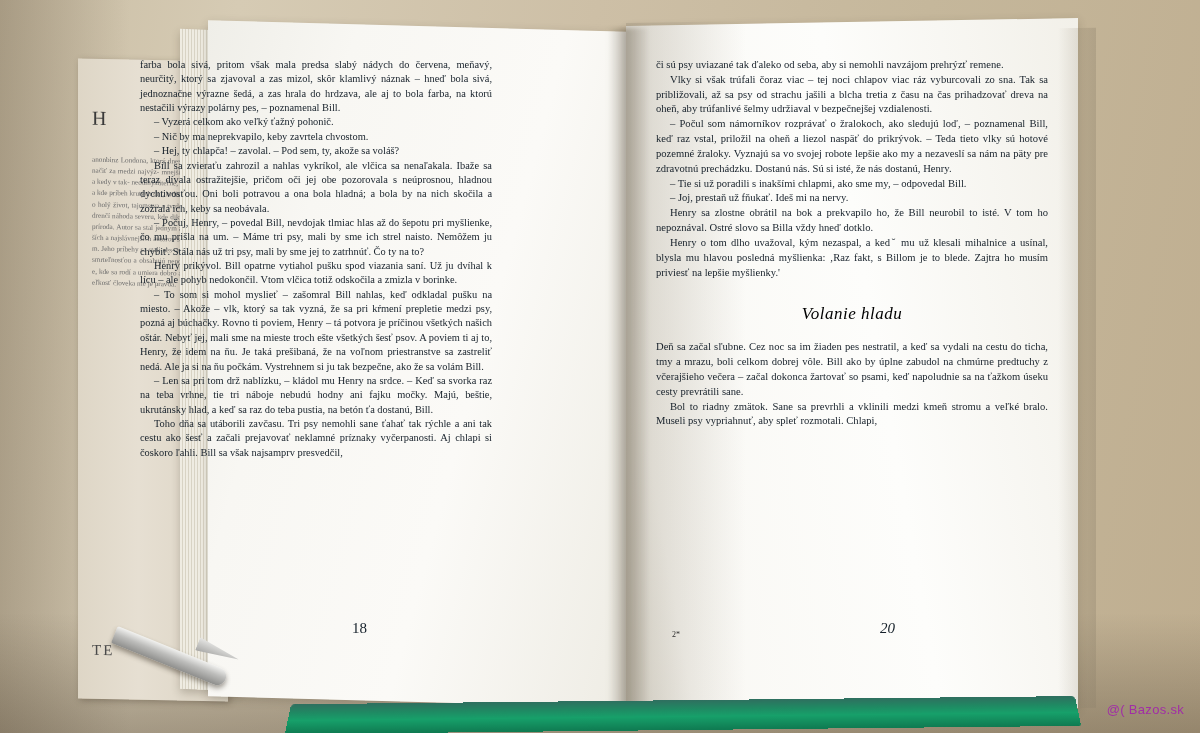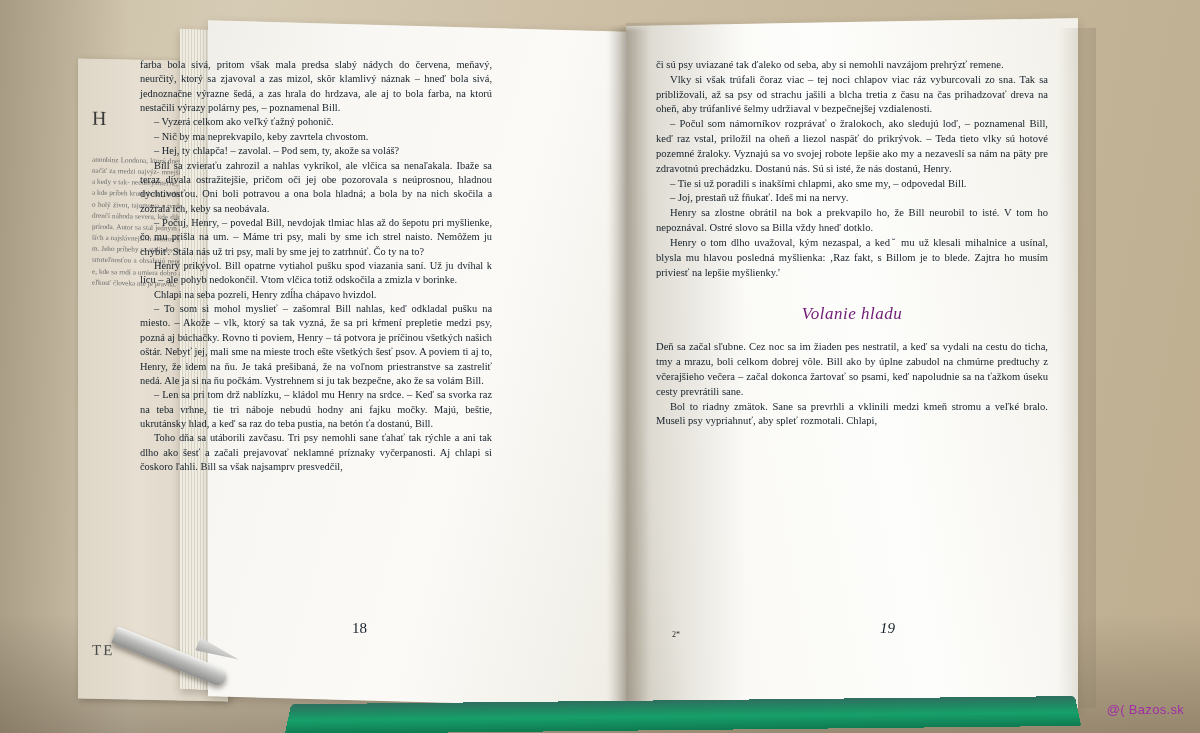--- a/index.html
+++ b/index.html
@@ -195,21 +195,21 @@
   .col p.ind {
     text-indent: 14px;
   }
   .col p.noind {
     text-indent: 0;
   }
   .chapter-title {
     font-style: italic;
     font-size: 17px;
     text-align: center;
-    color: #701a75;
+    color: #000000;
     margin: 22px 0 14px 0;
     letter-spacing: 0.5px;
   }
   .folio {
     position: absolute;
     font-size: 15px;
     color: #15202a;
   }
   .folio-left { left: 352px; top: 620px; }
   .folio-right { left: 880px; top: 620px; font-style: italic; }
@@ -279,40 +279,39 @@
   </div>
 
   <div class="col left-col">
     <p class="noind">farba bola sivá, pritom však mala predsa slabý nádych do červena, meňavý, neurčitý, ktorý sa zjavoval a zas mizol, skôr klamlivý náznak – hneď bola sivá, jednoznačne výrazne šedá, a zas hrala do hrdzava, ale aj to bola farba, na ktorú nestačili výrazy polárny pes, – poznamenal Bill.</p>
     <p class="ind">– Vyzerá celkom ako veľký ťažný pohonič.</p>
     <p class="ind">– Nič by ma neprekvapilo, keby zavrtela chvostom.</p>
     <p class="ind">– Hej, ty chlapča! – zavolal. – Pod sem, ty, akože sa voláš?</p>
     <p class="ind">Bill sa zvieraťu zahrozil a nahlas vykríkol, ale vlčica sa nenaľakala. Ibaže sa teraz dívala ostražitejšie, pričom oči jej obe pozorovala s neúprosnou, hladnou dychtivosťou. Oni boli potravou a ona bola hladná; a bola by na nich skočila a zožrala ich, keby sa neobávala.</p>
     <p class="ind">– Počuj, Henry, – povedal Bill, nevdojak tlmiac hlas až do šepotu pri myšlienke, čo mu prišla na um. – Máme tri psy, mali by sme ich strel naisto. Nemôžem ju chybiť. Stála nás už tri psy, mali by sme jej to zatrhnúť. Čo ty na to?</p>
     <p class="ind">Henry prikývol. Bill opatrne vytiahol pušku spod viazania saní. Už ju dvíhal k lícu – ale pohyb nedokončil. Vtom vlčica totiž odskočila a zmizla v borinke.</p>
-    <p class="ind">Chlapi na seba pozreli, Henry zdĺha chápavo hvizdol.</p>
     <p class="ind">– To som si mohol myslieť – zašomral Bill nahlas, keď odkladal pušku na miesto. – Akože – vlk, ktorý sa tak vyzná, že sa pri kŕmení prepletie medzi psy, pozná aj búchačky. Rovno ti poviem, Henry – tá potvora je príčinou všetkých našich oštár. Nebyť jej, mali sme na mieste troch ešte všetkých šesť psov. A poviem ti aj to, Henry, že idem na ňu. Je taká prešibaná, že na voľnom priestranstve sa zastreliť nedá. Ale ja si na ňu počkám. Vystrehnem si ju tak bezpečne, ako že sa volám Bill.</p>
     <p class="ind">– Len sa pri tom drž nablízku, – kládol mu Henry na srdce. – Keď sa svorka raz na teba vrhne, tie tri náboje nebudú hodny ani fajku močky. Majú, beštie, ukrutánsky hlad, a keď sa raz do teba pustia, na betón ťa dostanú, Bill.</p>
-    <p class="ind">Toho dňa sa utáborili zavčasu. Tri psy nemohli sane ťahať tak rýchle a ani tak dlho ako šesť a začali prejavovať neklamné príznaky vyčerpanosti. Aj chlapi si čoskoro ľahli. Bill sa však najsamprv presvedčil,</p>
+    <p class="ind">Toho dňa sa utáborili zavčasu. Tri psy nemohli sane ťahať tak rýchle a ani tak cestu ako šesť a začali prejavovať neklamné príznaky vyčerpanosti. Aj chlapi si čoskoro ľahli. Bill sa však najsamprv presvedčil,</p>
   </div>
 
   <div class="col right-col">
     <p class="noind">či sú psy uviazané tak ďaleko od seba, aby si nemohli navzájom prehrýzť remene.</p>
     <p class="ind">Vlky si však trúfali čoraz viac – tej noci chlapov viac ráz vyburcovali zo sna. Tak sa približovali, až sa psy od strachu jašili a blcha tretia z času na čas prihadzovať dreva na oheň, aby trúfanlivé šelmy udržiaval v bezpečnejšej vzdialenosti.</p>
     <p class="ind">– Počul som námorníkov rozprávať o žralokoch, ako sledujú loď, – poznamenal Bill, keď raz vstal, priložil na oheň a liezol naspäť do prikrývok. – Teda tieto vlky sú hotové pozemné žraloky. Vyznajú sa vo svojej robote lepšie ako my a nezaveslí sa nám na päty pre zdravotnú prechádzku. Dostanú nás. Sú si isté, že nás dostanú, Henry.</p>
     <p class="ind">– Tie si už poradili s inakšími chlapmi, ako sme my, – odpovedal Bill.</p>
     <p class="ind">– Joj, prestaň už fňukať. Ideš mi na nervy.</p>
     <p class="ind">Henry sa zlostne obrátil na bok a prekvapilo ho, že Bill neurobil to isté. V tom ho nepoznával. Ostré slovo sa Billa vždy hneď dotklo.</p>
     <p class="ind">Henry o tom dlho uvažoval, kým nezaspal, a kedˇ mu už klesali mihalnice a usínal, blysla mu hlavou posledná myšlienka: ‚Raz fakt, s Billom je to blede. Zajtra ho musím priviesť na lepšie myšlienky.'</p>
     <div class="chapter-title">Volanie hladu</div>
     <p class="noind">Deň sa začal sľubne. Cez noc sa im žiaden pes nestratil, a keď sa vydali na cestu do ticha, tmy a mrazu, boli celkom dobrej vôle. Bill ako by úplne zabudol na chmúrne predtuchy z včerajšieho večera – začal dokonca žartovať so psami, keď napoludnie sa na ťažkom úseku cesty prevrátili sane.</p>
     <p class="ind">Bol to riadny zmätok. Sane sa prevrhli a vklinili medzi kmeň stromu a veľké bralo. Museli psy vypriahnuť, aby spleť rozmotali. Chlapi,</p>
   </div>
 
   <div class="folio folio-left">18</div>
-  <div class="folio folio-right">19</div>
+  <div class="folio folio-right">20</div>
   <div class="signature-mark">2*</div>
 
   <div class="knife-blade"></div>
   <div class="knife-tip"></div>
 
   <div class="watermark">@( Bazos.sk</div>
 </div>
 
 </body></html>

